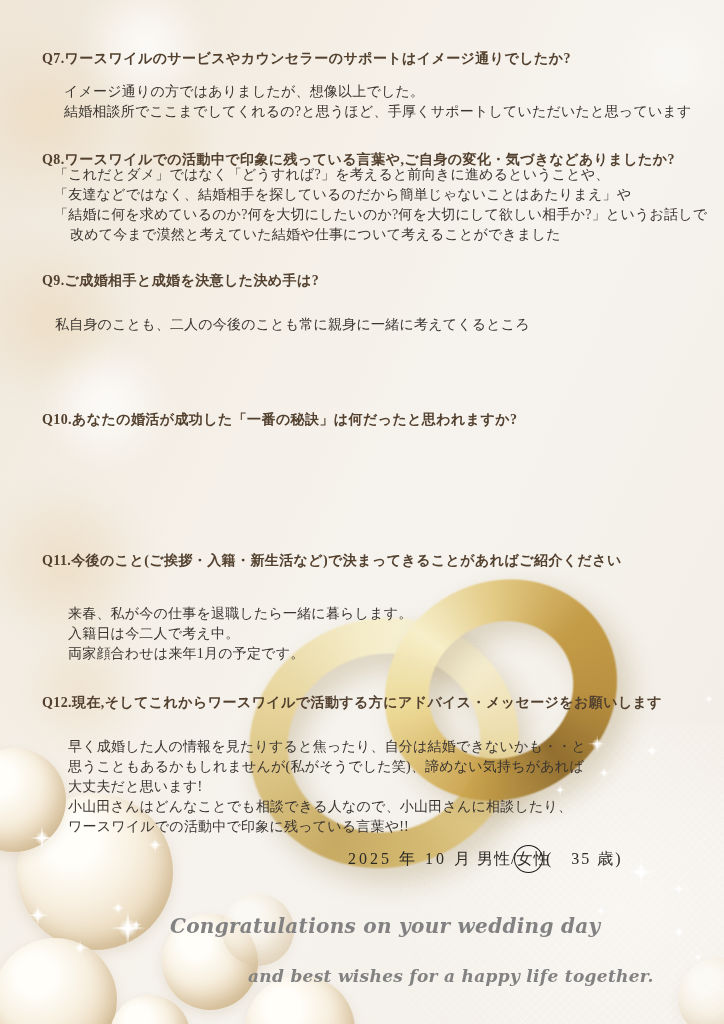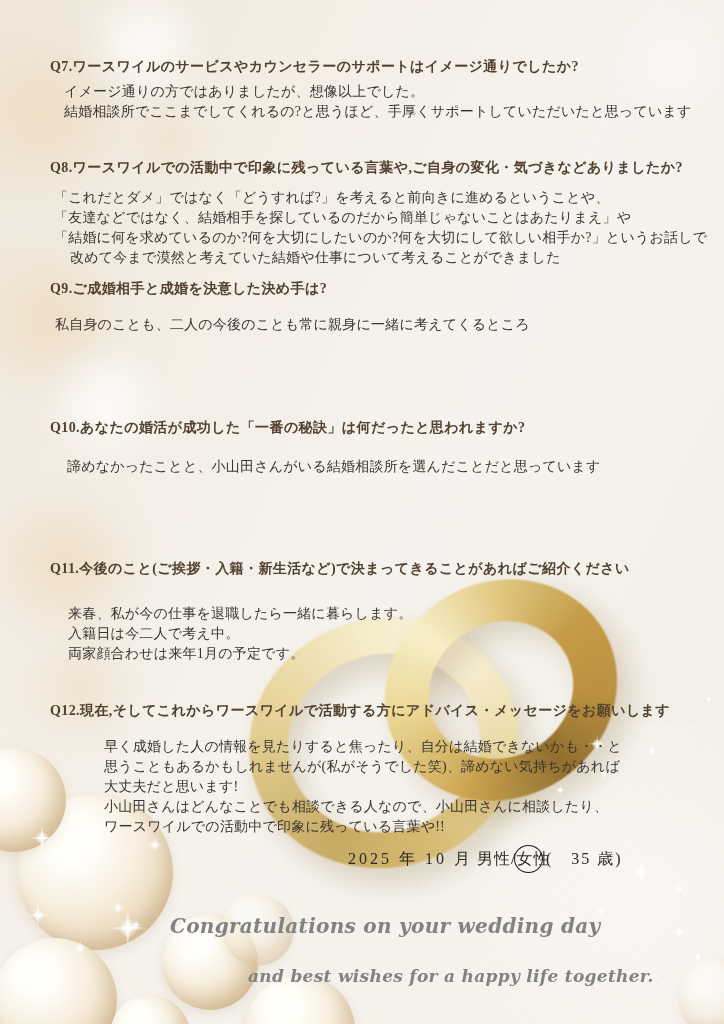--- a/index.html
+++ b/index.html
@@ -36,31 +36,31 @@
     -webkit-mask:radial-gradient(closest-side,transparent 0 60%,#000 62% 97%,transparent 99%);
             mask:radial-gradient(closest-side,transparent 0 60%,#000 62% 97%,transparent 99%);}
   .sp{position:absolute;pointer-events:none;
     background:radial-gradient(circle,rgba(255,255,255,.95) 0 9%,rgba(255,255,255,0) 38%);}
   .sp::before,.sp::after{content:"";position:absolute;left:50%;top:50%;width:100%;height:7%;min-height:1.4px;
     transform:translate(-50%,-50%);border-radius:50%;
     background:linear-gradient(90deg,rgba(255,255,255,0),#fff 42% 58%,rgba(255,255,255,0));}
   .sp::after{transform:translate(-50%,-50%) rotate(90deg);}
   
   .content{position:absolute;inset:0;z-index:5;}
-  .qlabel{position:absolute;left:38px;margin:12px;font-size:14px;font-weight:bold;
+  .qlabel{position:absolute;left:38px;margin:4px;font-size:14px;font-weight:bold;
     color:#53412f;letter-spacing:.4px;white-space:nowrap;}
   .answers{position:absolute;margin:0;}
   .ans{margin:0;font-size:14px;line-height:20px;color:#3b3530;white-space:nowrap;letter-spacing:.2px;}
   .ans.indent2{padding-left:16px;}
   .pos-q7l{top:46px;}  .pos-q7a{top:82px;left:64px;}
-  .pos-q8l{top:147px;text-align:center;} .pos-q8a{top:188px;left:54px;}
+  .pos-q8l{top:147px;text-align:center;} .pos-q8a{top:165px;left:54px;}
   .pos-q9l{top:268px;} .pos-q9a{top:315px;left:55px;}
   .pos-q10l{top:407px;}.pos-q10a{top:457px;left:67px;}
   .pos-q11l{top:548px;}.pos-q11a{top:604px;left:68px;}
-  .pos-q12l{top:690px;}.pos-q12a{top:737px;left:68px;margin-left:36px;}
+  .pos-q12l{top:690px;}.pos-q12a{top:737px;left:68px;}
   .meta{position:absolute;top:849px;left:0;width:100%;height:24px;font-size:16px;color:#2d2a26;}
   .meta-date{position:absolute;left:348px;letter-spacing:3px;white-space:nowrap;}
   .meta-gender{position:absolute;left:477px;letter-spacing:1px;white-space:nowrap;}
   .circle-mark{position:absolute;left:37px;top:-4px;width:27px;height:26px;
     border:1.7px solid #1d1d1d;border-radius:50%;}
   .meta-age{position:absolute;left:546px;letter-spacing:2px;white-space:nowrap;}
   .script-line{position:absolute;font-style:italic;color:#828282;white-space:nowrap;
     font-family:"DejaVu Serif","Liberation Serif",serif;font-weight:bold;}
   .script1{left:170px;top:914px;font-size:20px;letter-spacing:.3px;}
   .script2{left:248px;top:966px;font-size:17px;letter-spacing:.3px;}
@@ -132,23 +132,20 @@
       <p class="ans">「結婚に何を求めているのか?何を大切にしたいのか?何を大切にして欲しい相手か?」というお話しで</p>
       <p class="ans indent2">改めて今まで漠然と考えていた結婚や仕事について考えることができました</p>
     </div>
 
     <h2 class="qlabel pos-q9l">Q9.ご成婚相手と成婚を決意した決め手は?</h2>
     <div class="answers pos-q9a">
       <p class="ans">私自身のことも、二人の今後のことも常に親身に一緒に考えてくるところ</p>
     </div>
 
     <h2 class="qlabel pos-q10l">Q10.あなたの婚活が成功した「一番の秘訣」は何だったと思われますか?</h2>
-    <div class="answers pos-q10a">
-      <p class="ans">諦めなかったことと、小山田さんがいる結婚相談所を選んだことだと思っています</p>
-    </div>
 
     <h2 class="qlabel pos-q11l">Q11.今後のこと(ご挨拶・入籍・新生活など)で決まってきることがあればご紹介ください</h2>
     <div class="answers pos-q11a">
       <p class="ans">来春、私が今の仕事を退職したら一緒に暮らします。</p>
       <p class="ans">入籍日は今二人で考え中。</p>
       <p class="ans">両家顔合わせは来年1月の予定です。</p>
     </div>
 
     <h2 class="qlabel pos-q12l">Q12.現在,そしてこれからワースワイルで活動する方にアドバイス・メッセージをお願いします</h2>
     <div class="answers pos-q12a">

